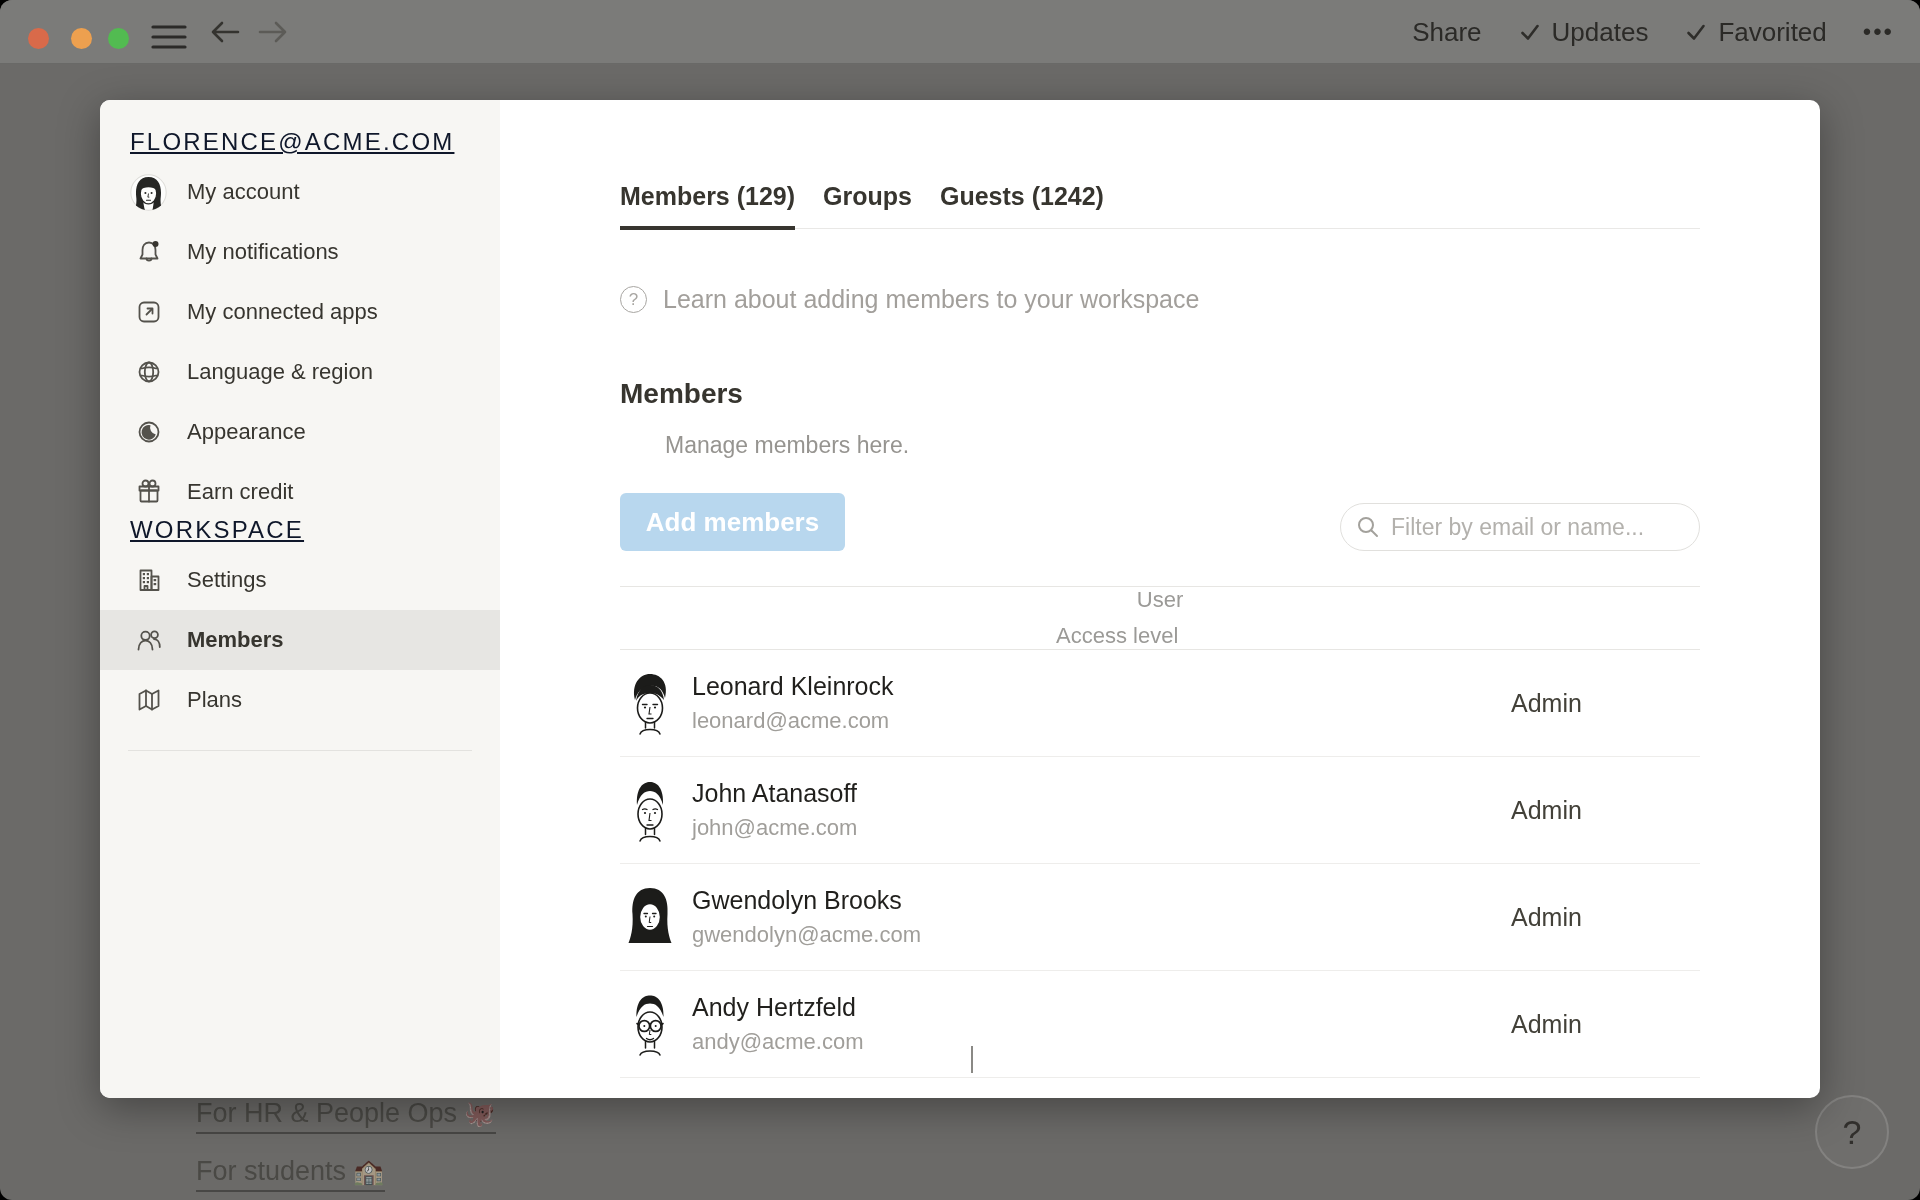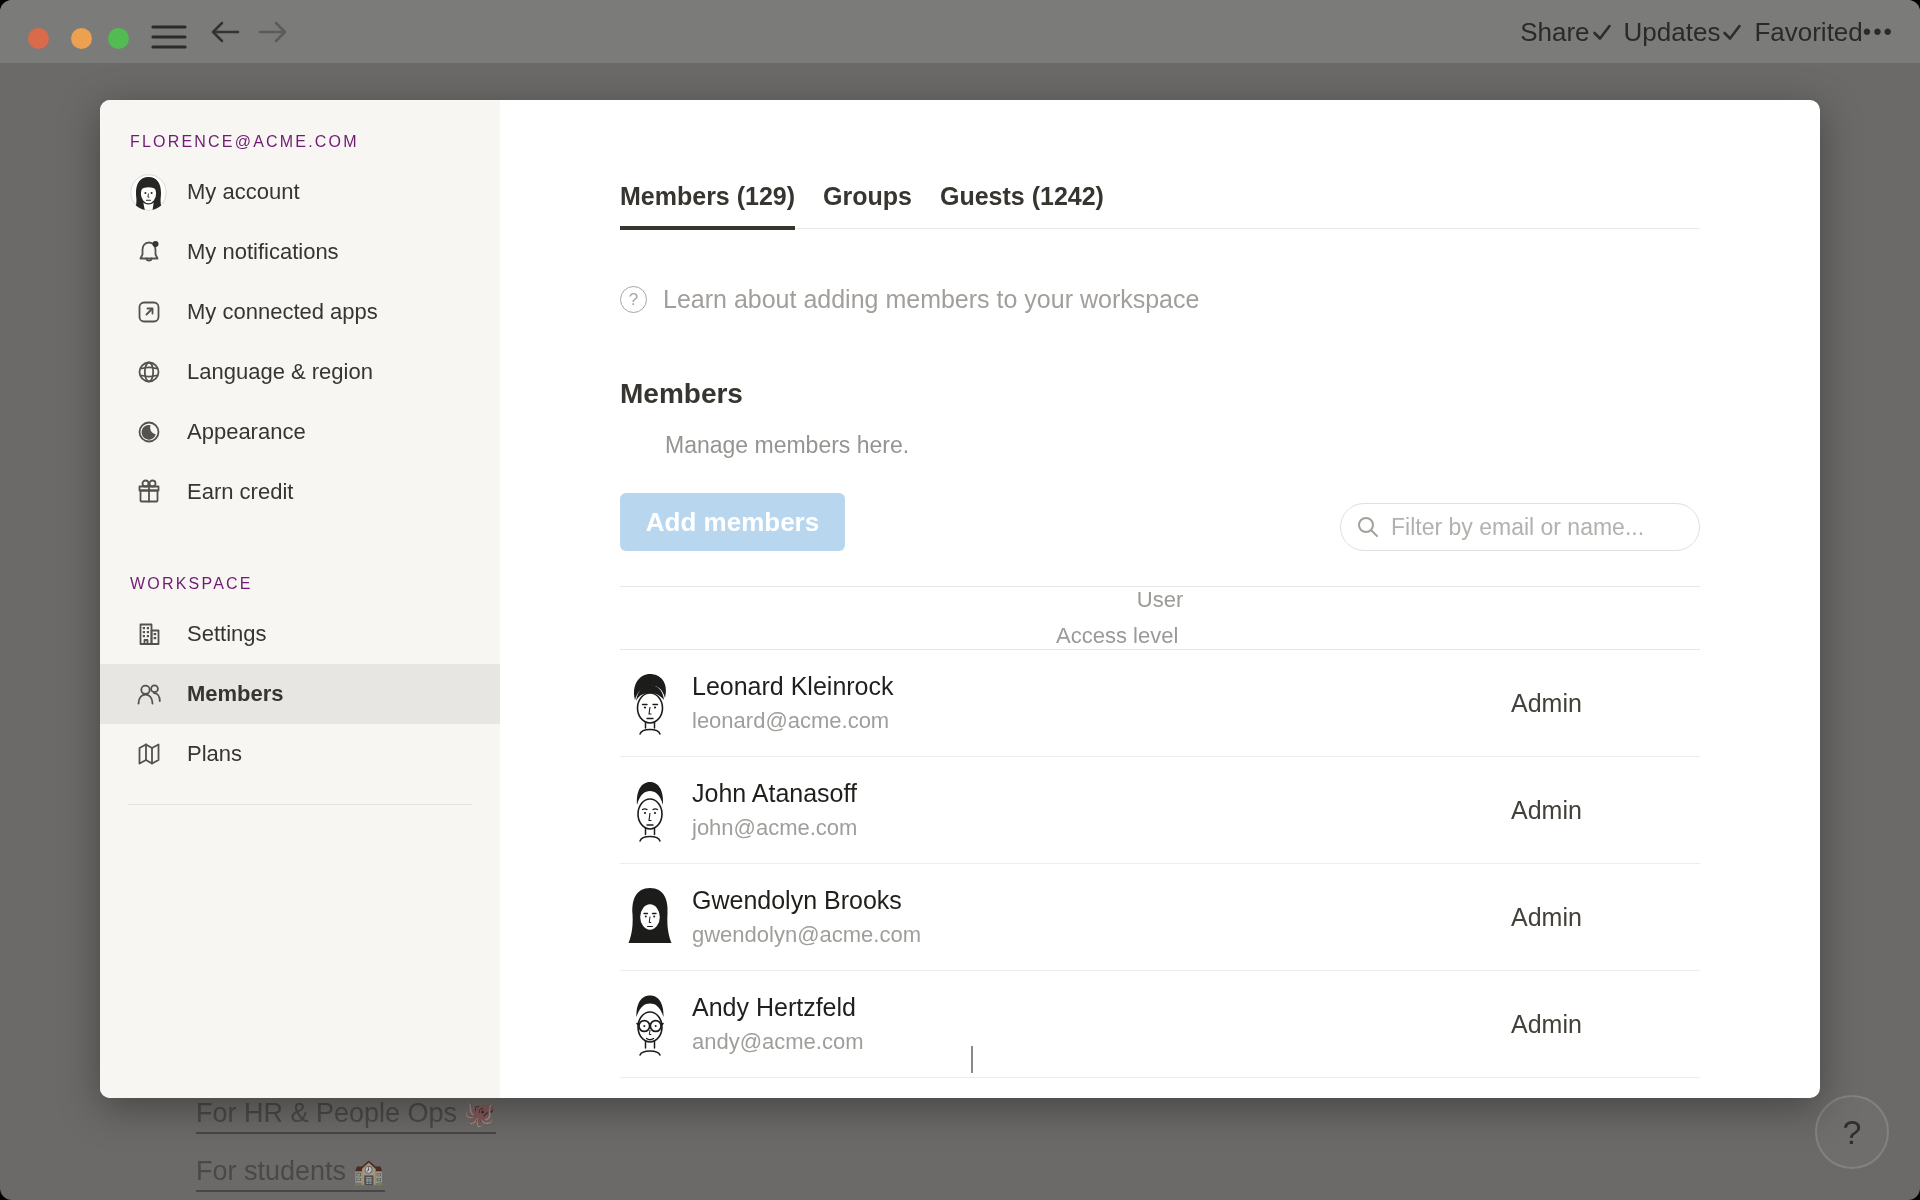--- a/index.html
+++ b/index.html
@@ -6,38 +6,38 @@
   html,body { width:1920px; height:1200px; background:#000; font-family:"Liberation Sans","DejaVu Sans",sans-serif; }
   .window { position:absolute; inset:0; border-radius:12px; overflow:hidden; background:#6b6a68; }
 
   
   .topbar { position:absolute; top:0; left:0; right:0; height:64px; background:#7b7b79; border-bottom:1px solid rgba(0,0,0,.14); }
   .traffic { position:absolute; top:28px; width:21px; height:21px; border-radius:50%; }
   .t-red   { left:28px;  background:#d96a4a; }
   .t-yellow{ left:71px;  background:#eda04f; }
   .t-green { left:108px; background:#52bb51; }
   .tb-icon { position:absolute; top:22px; cursor:pointer; }
-  .tb-right { position:absolute; right:26px; top:0; height:64px; display:flex; align-items:center; font-size:26px; color:#2b2a27; }
+  .tb-right { position:absolute; right:26px; top:0; height:64px; display:flex; align-items:center; gap:36px; font-size:26px; color:#2b2a27; }
   .tb-item { display:flex; align-items:center; gap:10px; cursor:pointer; }
   .tb-more { font-size:24px; letter-spacing:2px; color:#2b2a27; }
 
   
   .bg-link { position:absolute; font-size:27px; color:#4a4945; border-bottom:2px solid rgba(43,42,40,.55); padding-bottom:3px; cursor:pointer; white-space:nowrap; }
   .bg-link .emoji { filter:grayscale(.45) brightness(.75) saturate(.6); font-size:25px; }
   .bg-link1 { left:196px; top:1098px; }
   .bg-link2 { left:196px; top:1156px; }
   .help-fab { position:absolute; left:1815px; top:1095px; width:74px; height:74px; border-radius:50%; border:2px solid #838280; color:#312f2c; font-size:34px; display:flex; align-items:center; justify-content:center; cursor:pointer; background:rgba(255,255,255,.03); }
 
   
   .modal { position:absolute; left:100px; top:100px; width:1720px; height:998px; background:#fff; border-radius:10px; box-shadow:0 10px 40px rgba(0,0,0,.35); display:flex; overflow:hidden; }
 
   
   .sidebar { width:400px; height:100%; background:#f7f6f3; flex-shrink:0; padding-top:34px; }
-  .side-caps { margin:0 0 12px 30px; font-size:16px; font-weight:500; letter-spacing:2.2px; color:#701a75; line-height:16px; }
-  .side-caps.ws { margin-top:54px; }
+  .side-caps { margin:0 0 12px 30px; font-size:24px; font-weight:500; letter-spacing:2.2px; color:#0f172a; line-height:16px;text-decoration:underline; }
+  .side-caps.ws { }
   .side-item { height:60px; display:flex; align-items:center; padding-left:30px; gap:20px; font-size:22px; color:#37352f; cursor:pointer; }
   .side-item .ic { width:37px; display:flex; justify-content:center; align-items:center; flex-shrink:0; }
   .side-item.active { background:#e7e6e3; font-weight:600; }
   .side-divider { height:1px; background:#e3e2df; margin:20px 28px 0 28px; }
   svg.sic { stroke:#54524c; fill:none; stroke-width:1.8; stroke-linecap:round; stroke-linejoin:round; }
 
   
   .main { flex:1; padding:0 120px; position:relative; }
   .tabs { display:flex; gap:28px; margin-top:82px; border-bottom:1px solid #e9e8e6; }
   .tab { font-size:25px; color:#37352f; font-weight:700; padding-bottom:15px; border-bottom:4px solid transparent; margin-bottom:-2px; cursor:pointer; }

